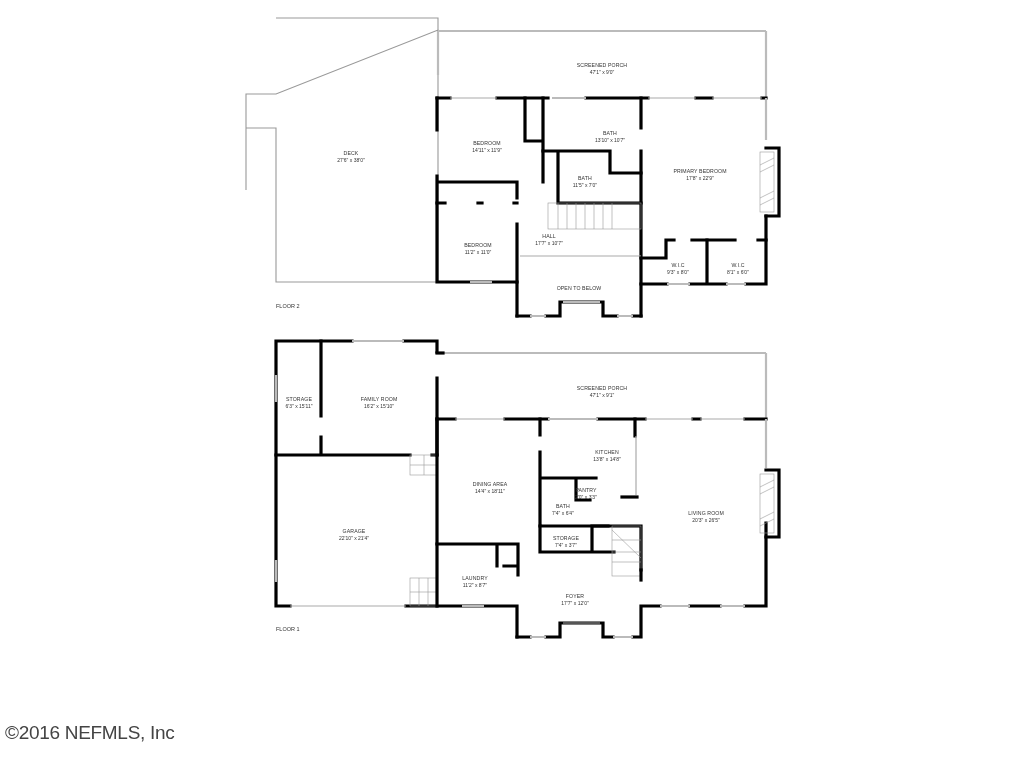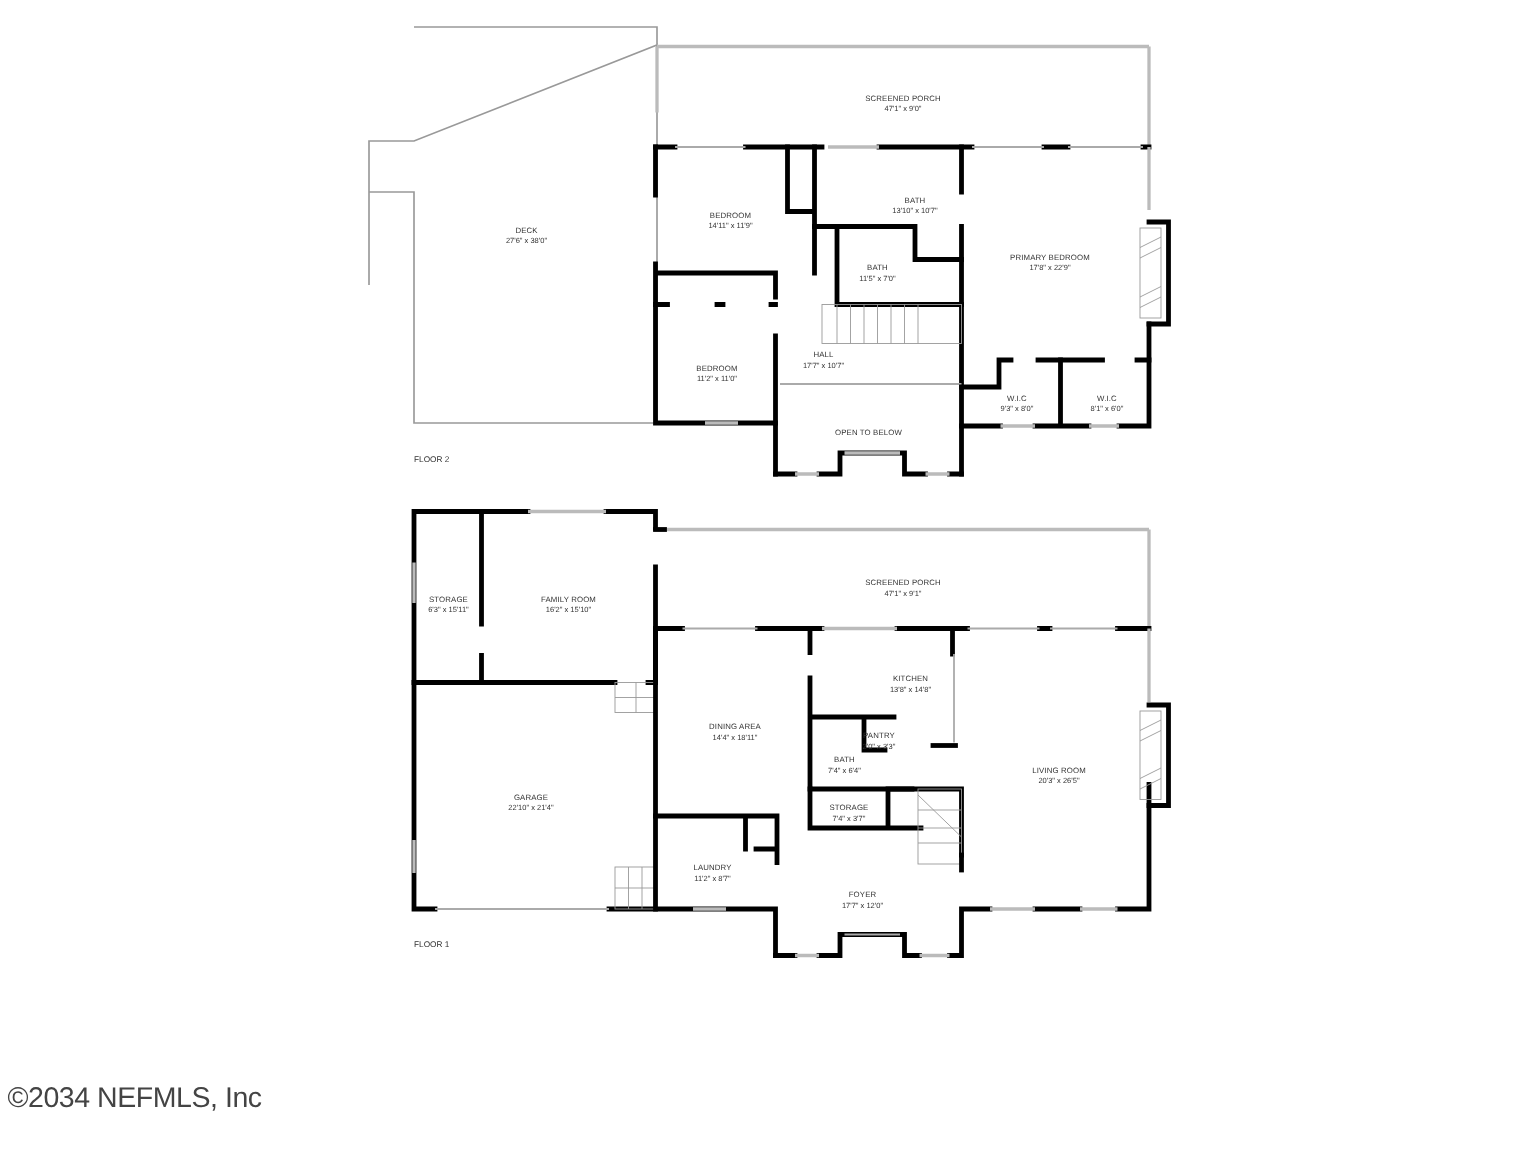--- a/index.html
+++ b/index.html
@@ -172,13 +172,13 @@
       <text class="room-dim" x="566" y="547">7'4" x 3'7"</text>
       <text class="room-name" x="475" y="580">LAUNDRY</text>
       <text class="room-dim" x="475" y="587">11'2" x 8'7"</text>
       <text class="room-name" x="575" y="598">FOYER</text>
       <text class="room-dim" x="575" y="605">17'7" x 12'0"</text>
     </g>
   <text id="fl2" class="floor-label" x="276" y="308">FLOOR 2</text>
   <text id="fl1" class="floor-label" x="276" y="631">FLOOR 1</text>
 </svg>
 
-<div class="copyright">©2034 NEFMLS, Inc</div>
+<div class="copyright">©2016 NEFMLS, Inc</div>
 
 </body></html>

